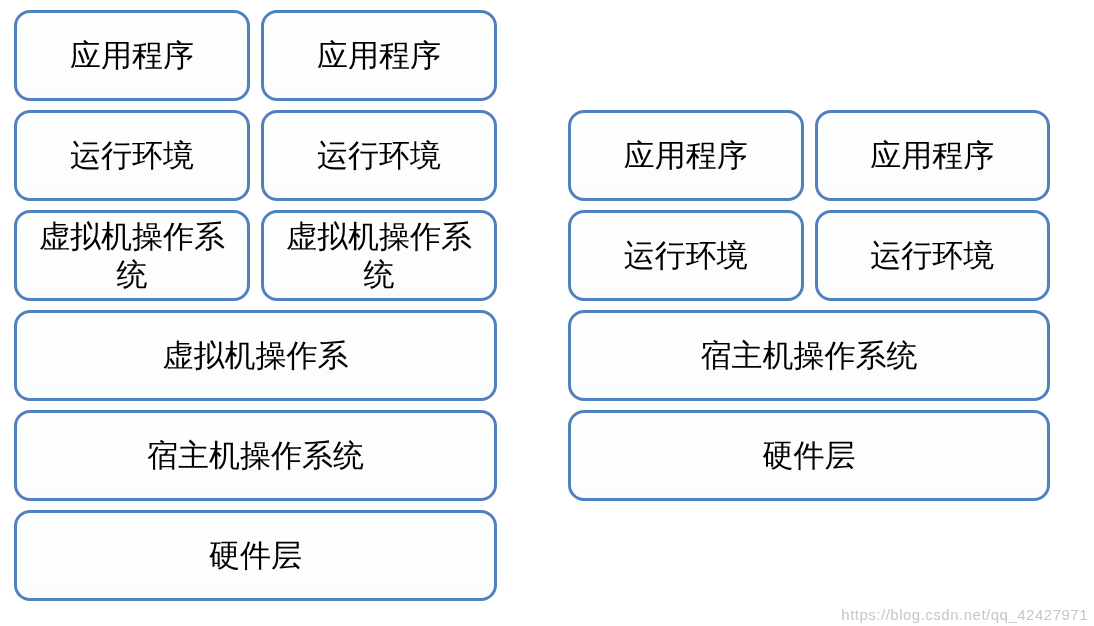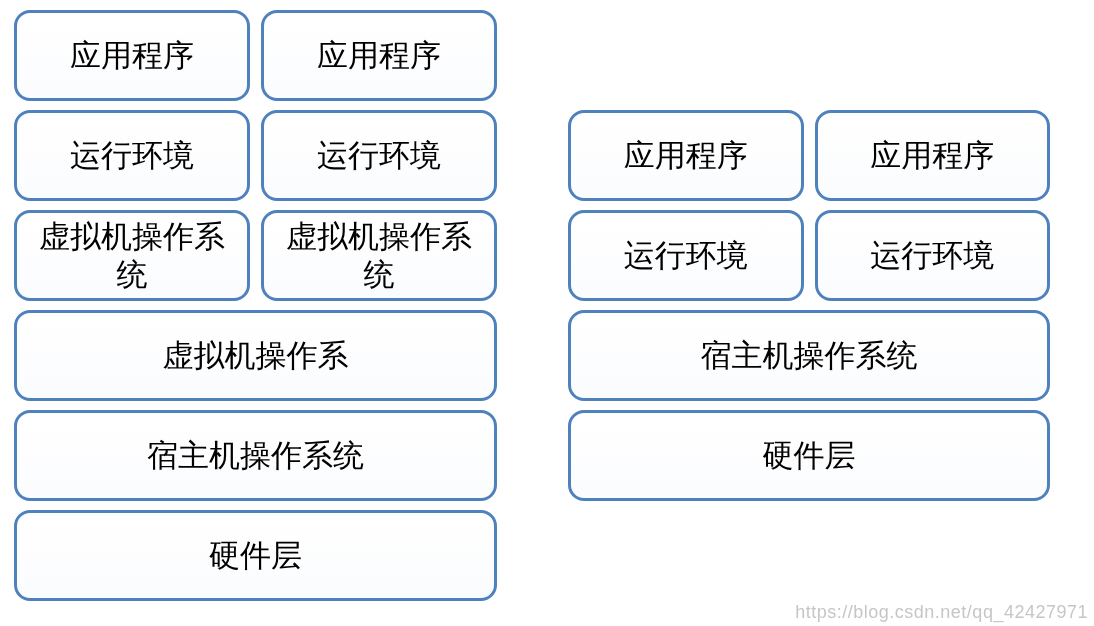--- a/index.html
+++ b/index.html
@@ -49,21 +49,21 @@
     font-size: 31px;
     line-height: 1.2;
     color: #000000;
     white-space: pre-line;
     z-index: 2;
   }
   .watermark {
     position: absolute;
     right: 6px;
     bottom: 3px;
-    font-size: 18px;
+    font-size: 15px;
     letter-spacing: 0.5px;
     color: #c6c6c6;
     z-index: 1;
     user-select: none;
   }
 </style>
 </head>
 <body>
 
 <div class="canvas">

